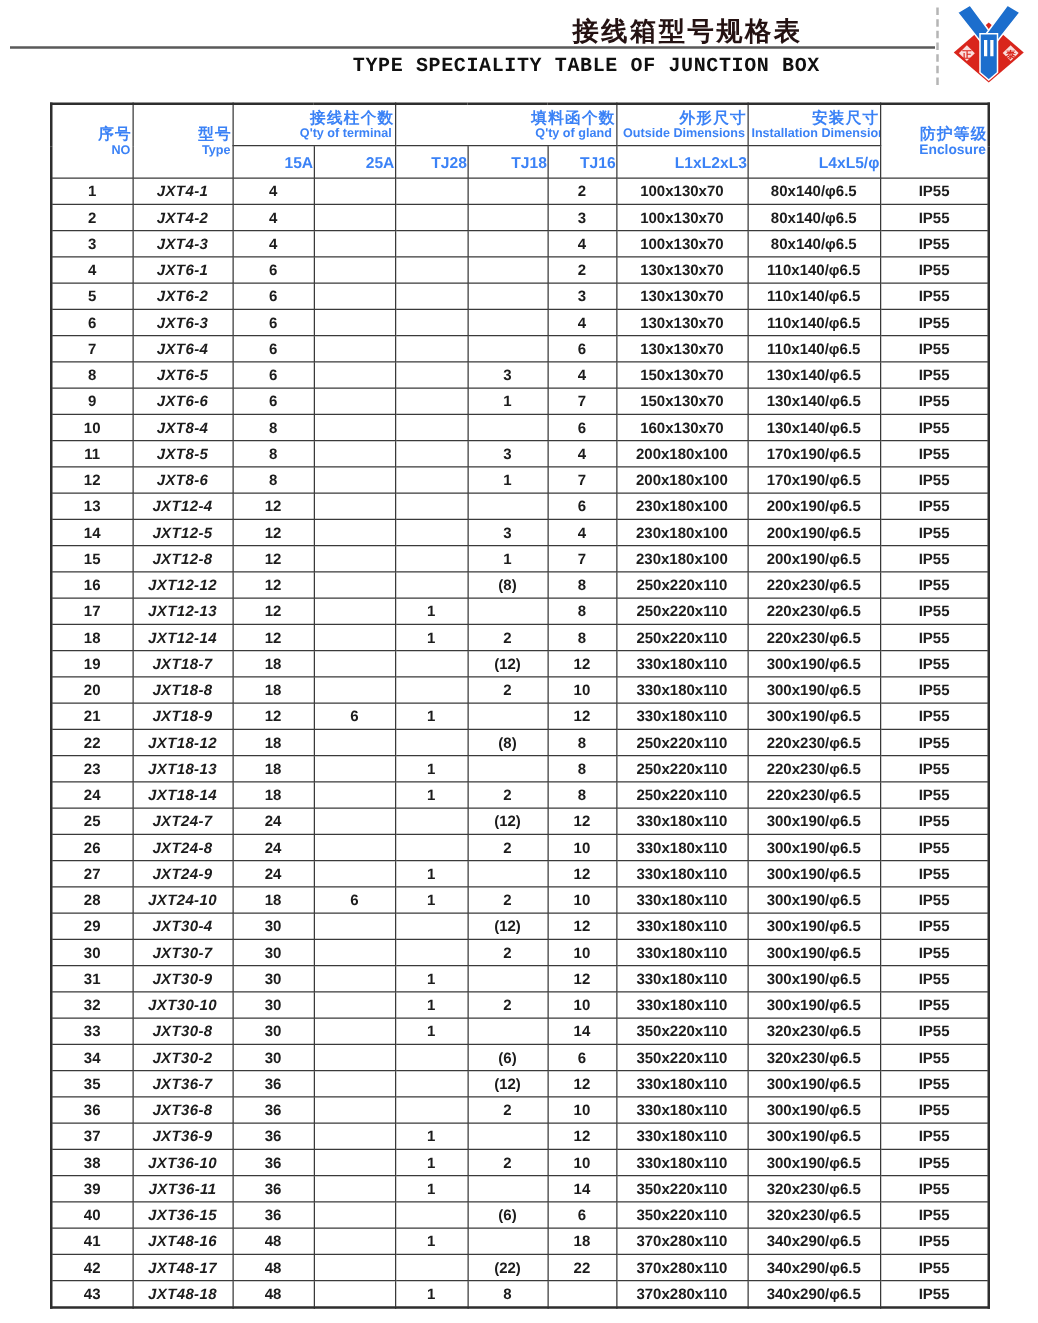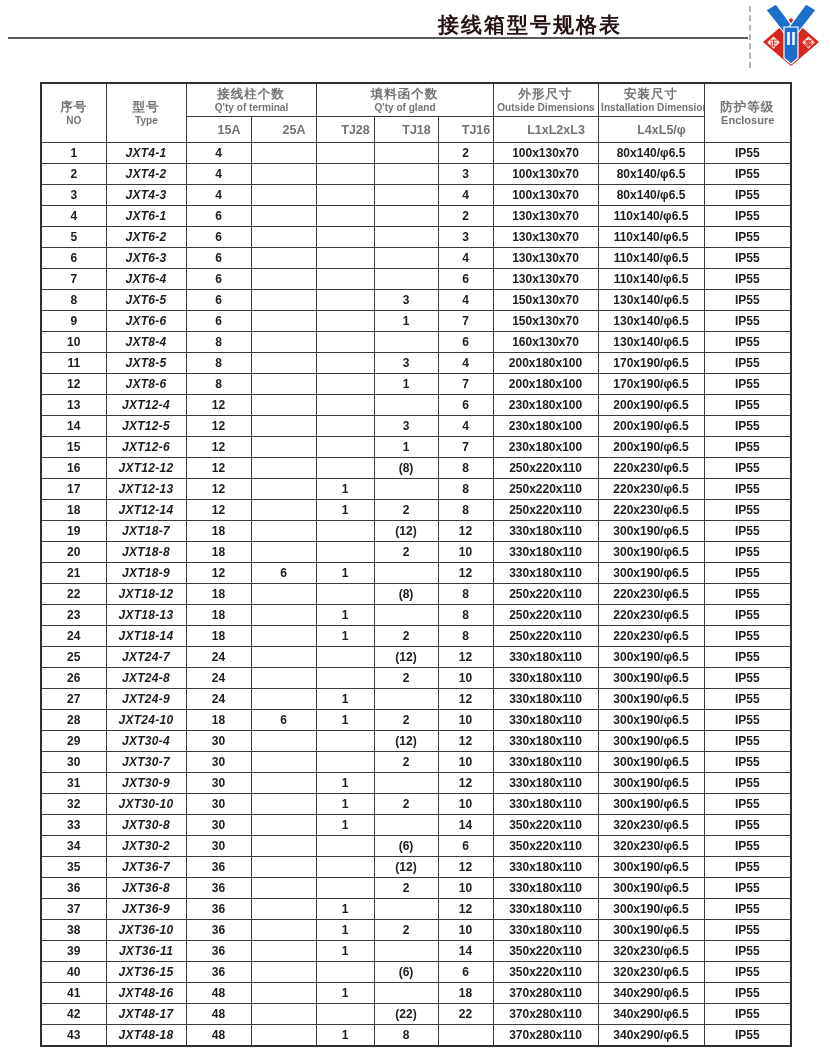--- a/index.html
+++ b/index.html
@@ -6,21 +6,21 @@
   body {
     width:830px; height:1058px;
     background:#ffffff;
     font-family:"Liberation Sans", sans-serif;
     color:#1d1d1d;
     position:relative;
     overflow:hidden;
   }
 
   
-  .doc-header { position:absolute; top:0; left:0; width:708px; height:76px; }
+  .doc-header { position:absolute; top:0; left:0; width:708px; height:76px;padding-left:20px; }
   .title-cn {
     position:absolute; top:11px; right:86px;
     font-size:21px; font-weight:bold; letter-spacing:2px;
     color:#241212;
   }
   .title-rule {
     position:absolute; top:37px; left:8px; width:740px;
     border-top:2px solid #5a5a5a;
   }
   .title-en {
@@ -40,36 +40,37 @@
     position:absolute; top:82px; left:40px;
     width:750px;
     border-collapse:collapse; table-layout:fixed;
     border:2px solid #2e2e2e;
   }
   .spec th, .spec td {
     border:1px solid #3a3a3a;
     text-align:center; vertical-align:middle;
     padding:0; overflow:hidden; white-space:nowrap;
   }
-  .spec thead th { font-weight:bold; color:#737373; }
+  .spec thead th { font-weight:bold; color:#3b82f6;text-align:right; }
   .spec thead tr.h1 th { height:32px; }
   .spec thead tr.h2 th { height:25px; font-size:12.5px;padding-left:21px; }
   .hd-cn { font-size:12.5px; line-height:14px; letter-spacing:1px; }
   .hd-en { font-size:10.5px; line-height:12px; font-weight:bold; transform:scale(0.96); }
   .spec tbody td {
     height:20px; font-size:12px; font-weight:bold; color:#1c1c1c;
   }
   .spec tbody td:nth-child(2) { letter-spacing:0.3px;font-style:italic; }
 </style>
 </head>
 <body>
 
 <div class="doc-header">
   <div class="title-cn">接线箱型号规格表</div>
   <div class="title-rule"></div>
+  <div class="title-en">TYPE SPECIALITY TABLE OF JUNCTION BOX</div>
   <div class="logo-divider"></div>
   <svg class="logo" width="68" height="68" viewBox="0 0 68 68">
     <polygon points="34,16 62,40 34,64 6,40" fill="#d9251c"></polygon>
     <rect x="12" y="36" width="9" height="9" fill="#ffffff" opacity="0.85" transform="rotate(45 16.5 40.5)"></rect>
     <rect x="47" y="36" width="9" height="9" fill="#ffffff" opacity="0.85" transform="rotate(45 51.5 40.5)"></rect>
     <text x="16.5" y="44" font-size="8" fill="#d9251c" text-anchor="middle" font-weight="bold">正</text>
     <text x="51.5" y="44" font-size="8" fill="#d9251c" text-anchor="middle" font-weight="bold">泰</text>
     <polygon points="9,8 19,2 36,25 28,32" fill="#1c6ecd" stroke="#ffffff" stroke-width="1.2"></polygon>
     <polygon points="59,8 49,2 32,25 40,32" fill="#1c6ecd" stroke="#ffffff" stroke-width="1.2"></polygon>
     <polygon points="27,25 41,25 41,56 34,62 27,56" fill="#1c6ecd" stroke="#ffffff" stroke-width="1.2"></polygon>
@@ -296,21 +297,21 @@
         <td></td>
         <td></td>
         <td>3</td>
         <td>4</td>
         <td>230x180x100</td>
         <td>200x190/φ6.5</td>
         <td>IP55</td>
       </tr>
       <tr>
         <td>15</td>
-        <td>JXT12-6</td>
+        <td>JXT12-8</td>
         <td>12</td>
         <td></td>
         <td></td>
         <td>1</td>
         <td>7</td>
         <td>230x180x100</td>
         <td>200x190/φ6.5</td>
         <td>IP55</td>
       </tr>
       <tr>

